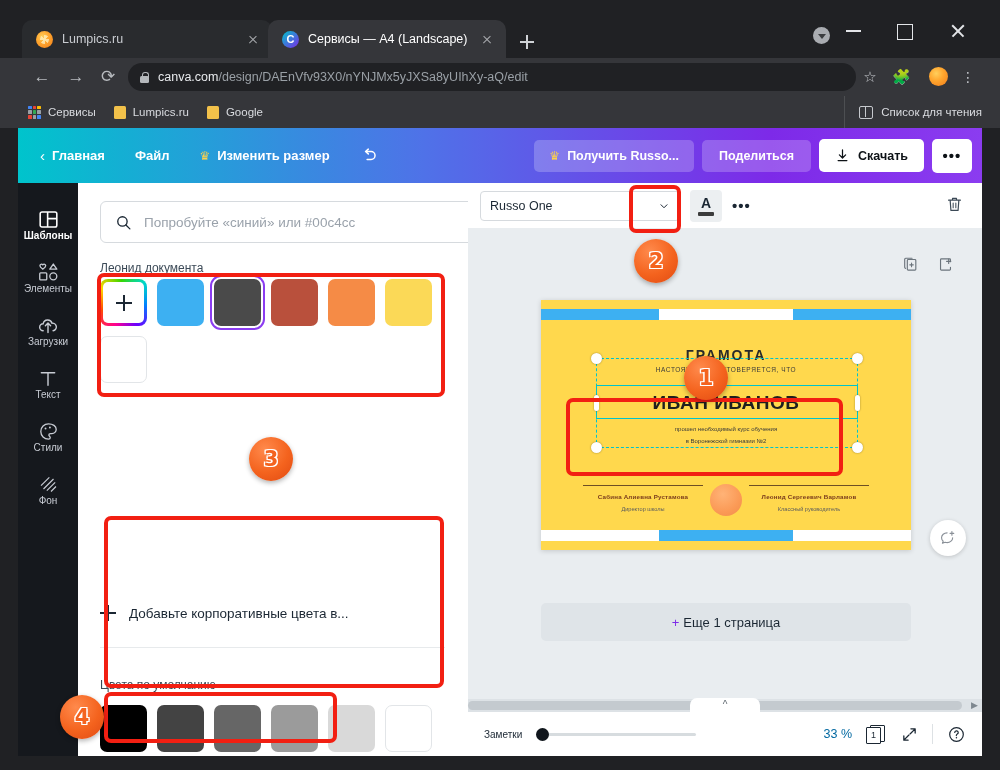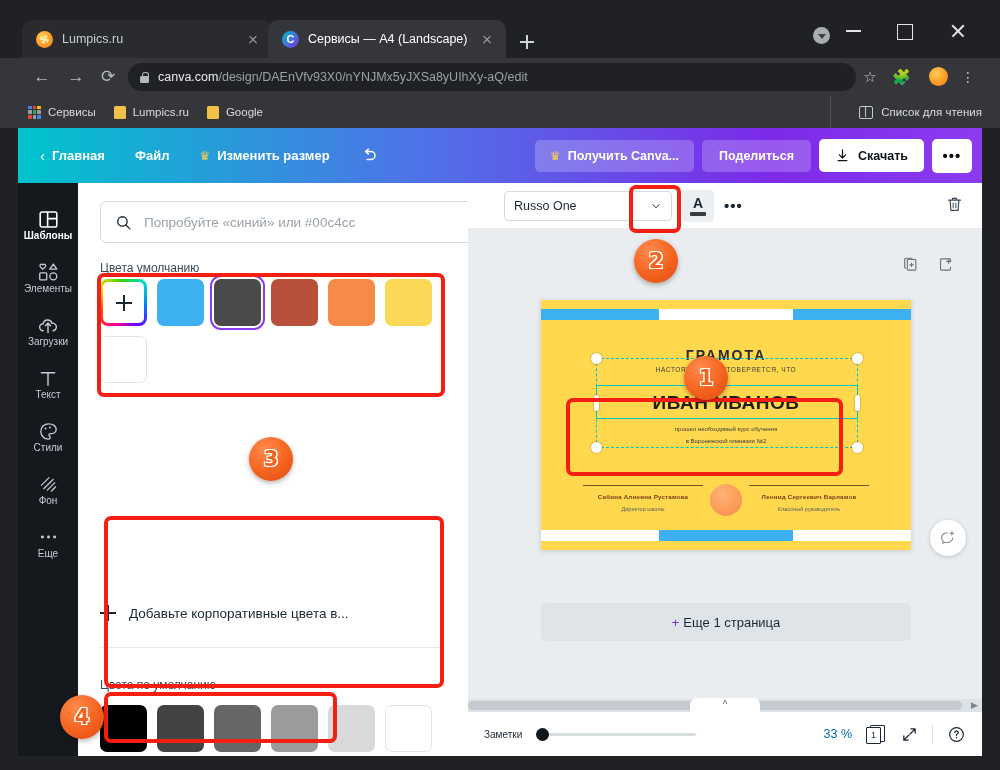--- a/index.html
+++ b/index.html
@@ -139,21 +139,21 @@
   .bm { display: flex; align-items: center; gap: 7px; font-size: 11.5px; color: #dadce0; }
   .bm-grid { width: 13px; height: 13px; display: grid; grid-template-columns: repeat(3,1fr); gap: 1px; }
   .bm-grid i { background: #9aa0a6; border-radius: .5px; }
   .bm-grid i:nth-child(1){background:#4285f4;} .bm-grid i:nth-child(2){background:#ea4335;}
   .bm-grid i:nth-child(3){background:#fbbc05;} .bm-grid i:nth-child(5){background:#34a853;}
   .bm-grid i:nth-child(7){background:#ea4335;} .bm-grid i:nth-child(9){background:#4285f4;}
   .bm-folder { width: 12px; height: 13px; background: #f2c14a; border-radius: 1.5px; flex:none; }
   .bm-right {
     position: absolute; right: 18px; top: 0; height: 32px;
     display: flex; align-items: center; gap: 8px; font-size: 11.5px; color: #dadce0;
-    padding-left: 28px; border-left: 1px solid #4d4f52;
+    padding-left: 14px; border-left: 1px solid #4d4f52;
   }
   .readicon { width: 14px; height: 13px; border: 1.4px solid #c6c9cd; border-radius: 2px; position: relative; }
   .readicon::after { content:""; position:absolute; left:4.5px; top:0; width:1.3px; height:10.2px; background:#c6c9cd; }
 
   
   .app { position: absolute; left: 18px; top: 128px; width: 964px; height: 628px; background: #fff; overflow: hidden; }
 
   .canva-header {
     position: absolute; left: 0; top: 0; width: 964px; height: 55px;
     background: linear-gradient(90deg, #00c4cc 0%, #4f72e8 42%, #7d2ae8 78%, #8b3cf0 100%);
@@ -239,23 +239,23 @@
     grid-template-columns: repeat(6, 47px); gap: 10px 10px; }
   .def-grid .sw { width: 47px; height: 47px; }
 
   
   .editor { position: absolute; left: 450px; top: 55px; width: 514px; height: 573px; background: #e9edf0; }
   .etoolbar {
     position: absolute; left: 0; top: 0; width: 514px; height: 45px; background: #fff;
     display: flex; align-items: center; padding-left: 12px; gap: 10px;
   }
   .font-select {
-    width: 168px; height: 30px; border: 1px solid #d6dade; border-radius: 4px;
+    width: 200px; height: 30px; border: 1px solid #d6dade; border-radius: 4px;
     display: flex; align-items: center; justify-content: space-between; padding: 0 9px;
-    font-size: 12.5px; color: #1b2733; margin-left: 24px;
+    font-size: 12.5px; color: #1b2733;
   }
   .tool-sq {
     width: 32px; height: 32px; border-radius: 4px; display:flex; flex-direction: column;
     align-items: center; justify-content: center; gap: 2px;
   }
   .tool-sq.on { background: #eceff1; }
   .tool-A { font-size: 14px; font-weight: 600; color: #1b2733; line-height: 1; }
   .tool-underline { width: 16px; height: 4px; border-radius: 1px; background: #3c3c3c; }
   .etb-kebab { font-size: 15px; font-weight: 700; color: #1b2733; letter-spacing: 1px; line-height:0; }
   .trash { position: absolute; right: 18px; top: 12px; }
@@ -452,21 +452,21 @@
         <div class="hdr-item">
           <svg width="19" height="19" viewBox="0 0 24 24" fill="none">
             <path d="M8 7H14a5 5 0 0 1 0 10H9" stroke="#fff" stroke-width="1.9" stroke-linecap="round"></path>
             <path d="M10.5 4 7 7l3.5 3" stroke="#fff" stroke-width="1.9" stroke-linecap="round" stroke-linejoin="round"></path>
           </svg>
         </div>
       </div>
       <div class="hdr-right">
         <div class="btn-pro">
           <span class="crown">♛</span>
-          <span>Получить Canva...</span>
+          <span>Получить Russo...</span>
         </div>
         <div class="btn-share">
           <span>Поделиться</span>
         </div>
         <div class="btn-dl">
           <svg width="15" height="15" viewBox="0 0 24 24">
             <path d="M12 3v12M7 11l5 5 5-5M5 20h14" stroke="#0d1216" stroke-width="2" fill="none" stroke-linecap="round" stroke-linejoin="round"></path>
           </svg>
           <span>Скачать</span>
         </div>
@@ -527,42 +527,32 @@
       <div class="rail-item">
         <span class="rail-ico">
           <svg width="21" height="20" viewBox="0 0 24 24">
             <g stroke="#c8ccd4" stroke-width="1.4">
               <path d="M3 14 13 4M6 18 18 6M10 20 20 10M15 21 21 15"></path>
             </g>
           </svg>
         </span>
         <span>Фон</span>
       </div>
-      <div class="rail-item">
-        <span class="rail-ico">
-          <svg width="21" height="8" viewBox="0 0 24 8">
-            <circle cx="5" cy="4" r="1.7" fill="#c8ccd4"></circle>
-              <circle cx="12" cy="4" r="1.7" fill="#c8ccd4"></circle>
-              <circle cx="19" cy="4" r="1.7" fill="#c8ccd4"></circle>
-          </svg>
-        </span>
-        <span>Еще</span>
-      </div>
     </div>
 
     <div class="panel">
       <div class="search-wrap">
         <svg width="17" height="17" viewBox="0 0 24 24" fill="none">
           <circle cx="10.5" cy="10.5" r="6.6" stroke="#1b2733" stroke-width="1.9"></circle>
           <path d="M15.4 15.4 21 21" stroke="#1b2733" stroke-width="1.9" stroke-linecap="round"></path>
         </svg>
         <span class="search-ph">Попробуйте «синий» или #00c4cc</span>
       </div>
 
-      <div class="panel-label" style="left:22px; top:78px;">Цвета умолчанию</div>
+      <div class="panel-label" style="left:22px; top:78px;">Леонид документа</div>
 
       <div class="swatch-row" style="left:22px; top:96px;">
         <div class="sw plus"></div>
         <div class="sw" style="background:#3db0f2"></div>
         <div class="sw selected" style="background:#4a4a4a"></div>
         <div class="sw" style="background:#b9503c"></div>
         <div class="sw" style="background:#f58b46"></div>
         <div class="sw" style="background:#fbd957"></div>
       </div>
       <div class="swatch-row" style="left:22px; top:153px;">

